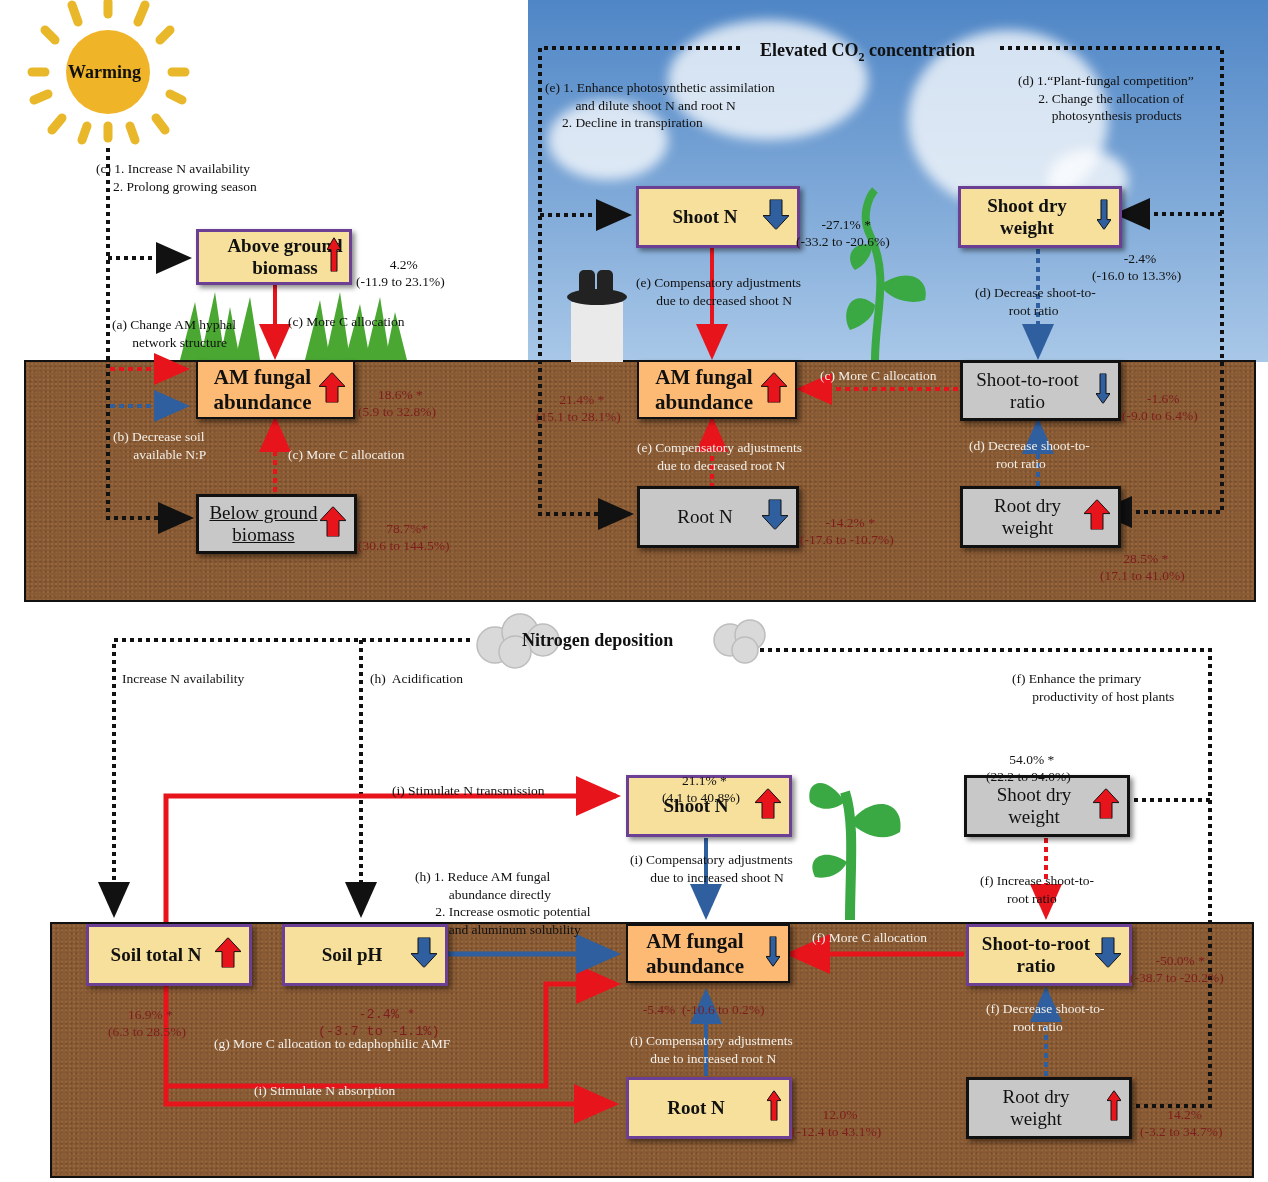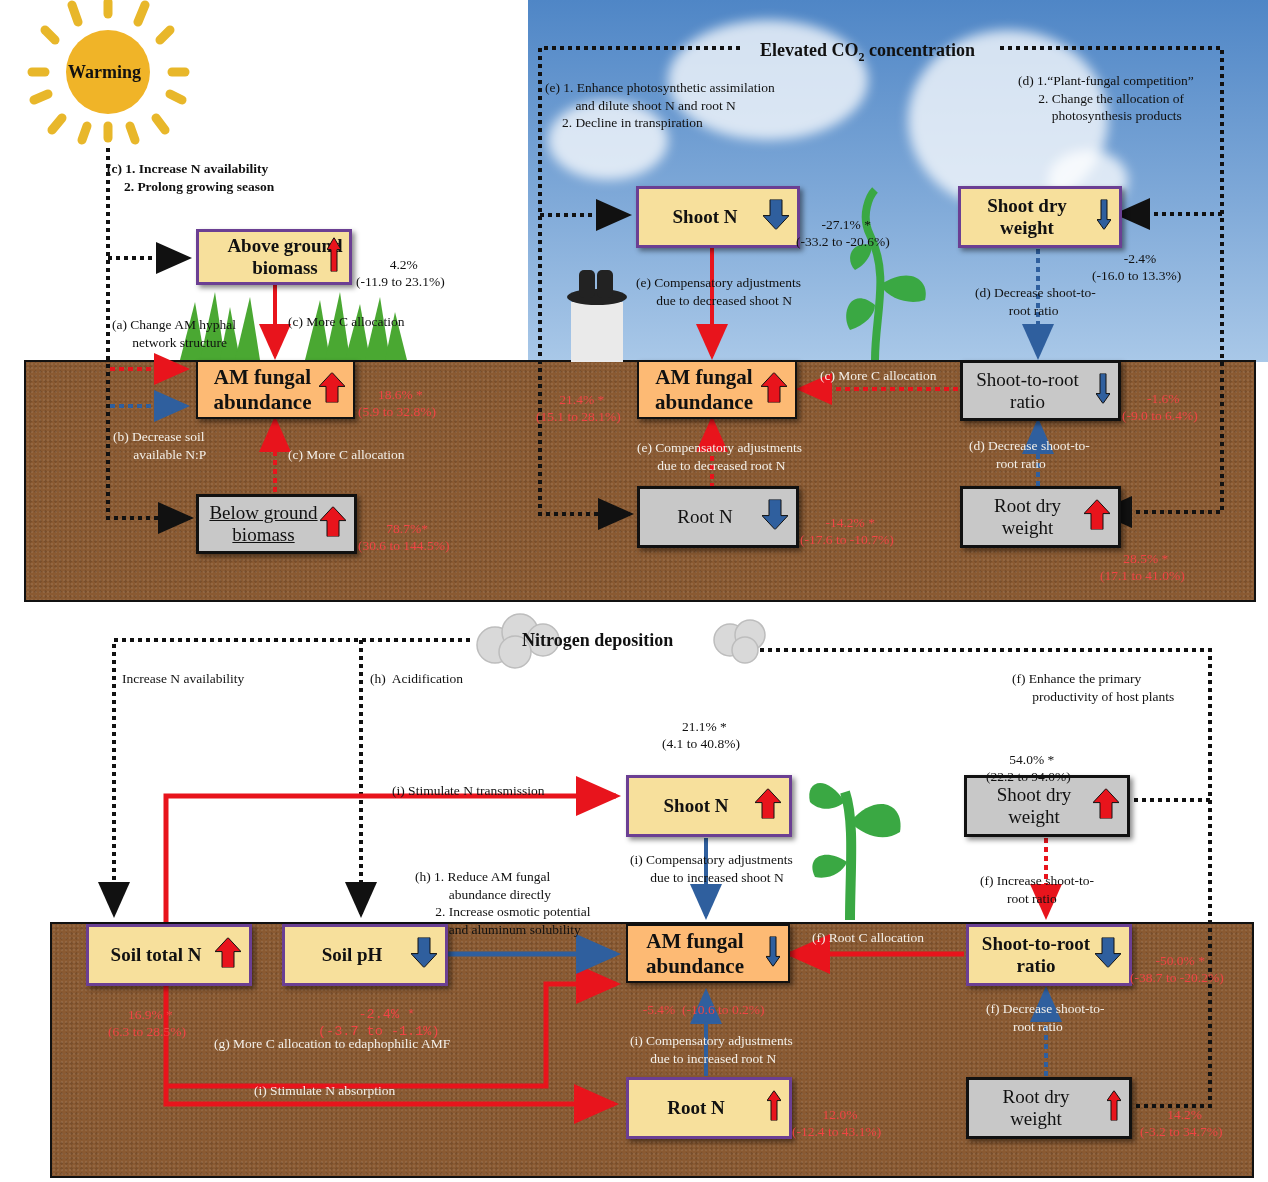--- a/index.html
+++ b/index.html
@@ -15,21 +15,21 @@
   .box { position:absolute; display:flex; align-items:center; justify-content:center;
          text-align:center; line-height:1.15; box-shadow:3px 3px 5px rgba(0,0,0,0.45); }
   .box.yellow { background:#f7e09c; border:3px solid #6b3f93; font-weight:bold; font-size:19px; }
   .box.white { background:#fdba74; border:2px solid #111; font-weight:bold; font-size:21px; }
   .box.gray { background:#c8c8c8; border:3px solid #111; font-size:19px; }
   .box .txt { padding-right:26px; }
   .arrow-ind { position:absolute; right:8px; top:50%; transform:translateY(-50%); }
   .label { position:absolute; font-size:13.5px; line-height:1.3; white-space:pre; }
   .label.w { color:#f3efe8; }
   .stat { position:absolute; font-size:13.5px; line-height:1.3; text-align:center; white-space:pre; }
-  .stat.w { color:#ef4444; }
+  .stat.w { color:#7f1d1d; }
   .title { position:absolute; font-weight:bold; font-size:18px; white-space:nowrap; }
   svg.overlay { position:absolute; left:0; top:0; }
 </style>
 </head>
 <body>
 
 <div class="sky">
   <div class="cloud" style="left:140px;top:20px;width:200px;height:120px;"></div>
   <div class="cloud" style="left:380px;top:30px;width:200px;height:180px;"></div>
   <div class="cloud" style="left:520px;top:150px;width:80px;height:60px;"></div>
@@ -191,21 +191,21 @@
   <span class="txt" style="white-space:pre;">Below ground
 biomass</span>
   <span class="arrow-ind"><svg width="26" height="30">
         <path d="M13 0 L26 14 L19 14 L19 30 L7 30 L7 14 L0 14 Z" fill="#e8141c" stroke="#111" stroke-width="1"></path>
       </svg></span>
 </div>
 <div class="stat w" style="left:358px;top:502px;">
   <span>78.7%*</span><br><span>(30.6 to 144.5%)</span>
 </div>
 
-<div class="label" style="left:107px;top:160px;font-weight:bold;">(c) 1. Increase N availability
+<div class="label" style="left:96px;top:160px;">(c) 1. Increase N availability
      2. Prolong growing season</div>
 <div class="label" style="left:112px;top:316px;">(a) Change AM hyphal
       network structure</div>
 <div class="label" style="left:288px;top:313px;">(c) More C allocation</div>
 <div class="label w" style="left:113px;top:428px;">(b) Decrease soil
       available N:P</div>
 <div class="label w" style="left:288px;top:446px;">(c) More C allocation</div>
 
 <div class="box yellow" style="left:636px;top:186px;width:158px;height:56px;">
   <span class="txt" style="white-space:pre;">Shoot N</span>
@@ -286,21 +286,21 @@
       due to decreased root N</div>
 <div class="label w" style="left:969px;top:437px;">(d) Decrease shoot-to-
         root ratio</div>
 
 <div class="box yellow" style="left:626px;top:775px;width:160px;height:56px;">
   <span class="txt" style="white-space:pre;">Shoot N</span>
   <span class="arrow-ind"><svg width="26" height="30">
         <path d="M13 0 L26 14 L19 14 L19 30 L7 30 L7 14 L0 14 Z" fill="#e8141c" stroke="#111" stroke-width="1"></path>
       </svg></span>
 </div>
-<div class="stat" style="left:662px;top:700px;">
+<div class="stat" style="left:662px;top:754px;">
   <span>21.1% *</span><br><span>(4.1 to 40.8%)</span>
 </div>
 
 <div class="box gray" style="left:964px;top:775px;width:160px;height:56px;font-weight:normal;">
   <span class="txt" style="white-space:pre;">Shoot dry
 weight</span>
   <span class="arrow-ind"><svg width="26" height="30">
         <path d="M13 0 L26 14 L19 14 L19 30 L7 30 L7 14 L0 14 Z" fill="#e8141c" stroke="#111" stroke-width="1"></path>
       </svg></span>
 </div>
@@ -377,19 +377,19 @@
       productivity of host plants</div>
 <div class="label" style="left:392px;top:782px;">(i) Stimulate N transmission</div>
 <div class="label" style="left:415px;top:868px;">(h) 1. Reduce AM fungal
           abundance directly
       2. Increase osmotic potential
           and aluminum solubility</div>
 <div class="label" style="left:630px;top:851px;">(i) Compensatory adjustments
       due to increased shoot N</div>
 <div class="label" style="left:980px;top:872px;">(f) Increase shoot-to-
         root ratio</div>
-<div class="label w" style="left:812px;top:929px;">(f) Root C allocation</div>
+<div class="label w" style="left:812px;top:929px;">(f) More C allocation</div>
 <div class="label w" style="left:214px;top:1035px;">(g) More C allocation to edaphophilic AMF</div>
 <div class="label w" style="left:254px;top:1082px;">(i) Stimulate N absorption</div>
 <div class="label w" style="left:630px;top:1032px;">(i) Compensatory adjustments
       due to increased root N</div>
 <div class="label w" style="left:986px;top:1000px;">(f) Decrease shoot-to-
         root ratio</div>
 
 </body></html>

